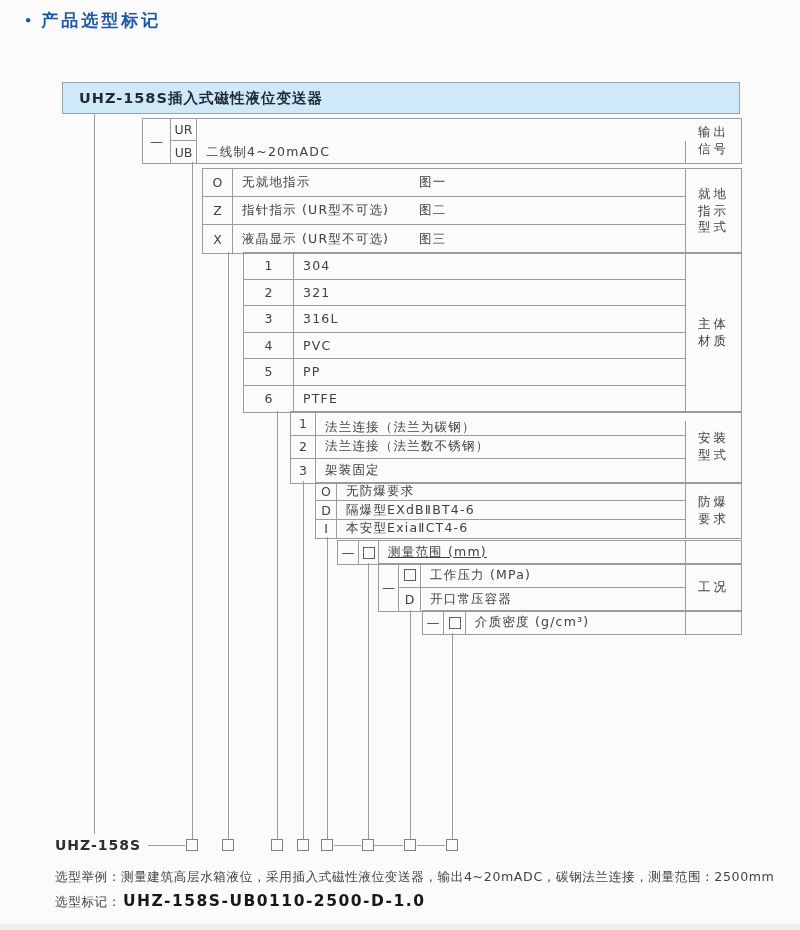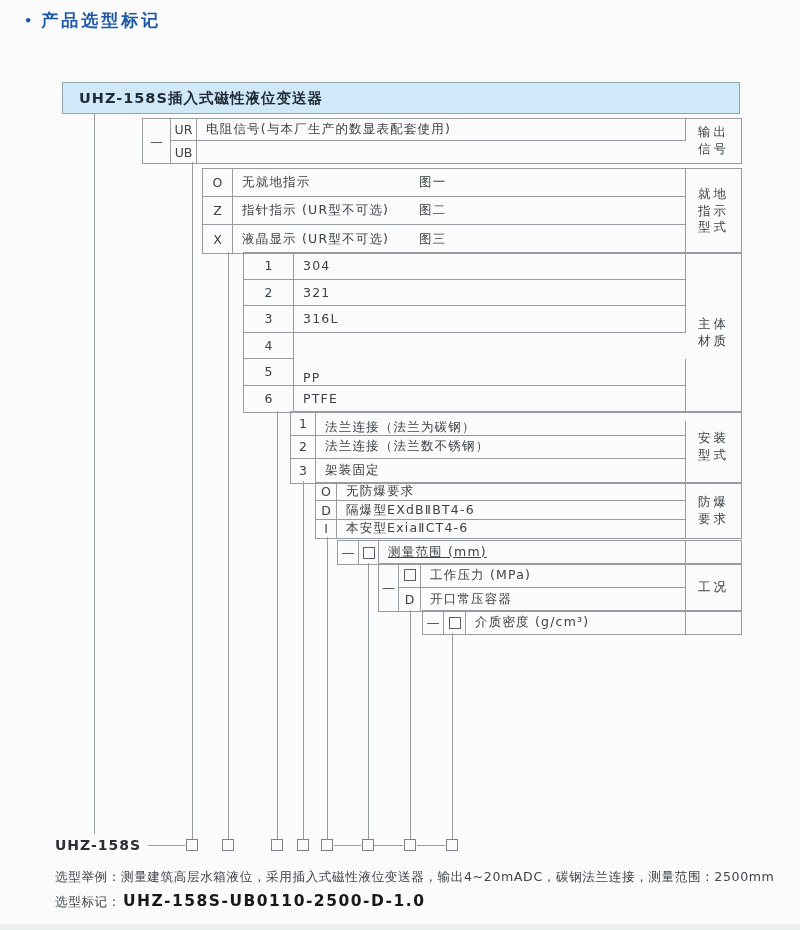--- a/index.html
+++ b/index.html
@@ -45,24 +45,24 @@
   </div>
 
   <div class="header-box">
     <span>UHZ-158S插入式磁性液位变送器</span>
   </div>
 
   <div id="diagram">
       <div class="group" style="left: 142px; top: 118px; width: 598px; grid-template-columns: 28px 26px 1fr 55px; grid-template-rows: repeat(2, 22px);">
         <div class="cell dash br" style="grid-area: 1 / 1 / span 2;">—</div>
         <div class="cell code br bb" style="grid-area: 1 / 2;">UR</div>
-        <div class="cell desc br bb" style="grid-area: 1 / 3;">
-          <span>电阻信号(与本厂生产的数显表配套使用)</span>
-        </div>
         <div class="cell code br" style="grid-area: 2 / 2;">UB</div>
+        <div class="cell desc br" style="grid-area: 2 / 3;">
+          <span>二线制4~20mADC</span>
+        </div>
         <div class="cell label" style="grid-area: 1 / 4 / span 2;">
           <div>输出</div>
           <div>信号</div>
         </div>
       </div>
       <div class="group" style="left: 202px; top: 168px; width: 538px; grid-template-columns: 30px 1fr 55px; grid-template-rows: repeat(3, 28px);">
         <div class="cell code br bb" style="grid-area: 1 / 1;">O</div>
         <div class="cell desc br bb" style="grid-area: 1 / 2;">
           <span>无就地指示</span>
           <span class="fig">图一</span>
@@ -90,22 +90,25 @@
         </div>
         <div class="cell code br bb" style="grid-area: 2 / 1;">2</div>
         <div class="cell desc br bb" style="grid-area: 2 / 2;">
           <span>321</span>
         </div>
         <div class="cell code br bb" style="grid-area: 3 / 1;">3</div>
         <div class="cell desc br bb" style="grid-area: 3 / 2;">
           <span>316L</span>
         </div>
         <div class="cell code br bb" style="grid-area: 4 / 1;">4</div>
+        <div class="cell desc br bb" style="grid-area: 4 / 2;">
+          <span>PVC</span>
+        </div>
         <div class="cell code br bb" style="grid-area: 5 / 1;">5</div>
-        <div class="cell desc br bb" style="grid-area: 5 / 2; align-items: flex-end;">
+        <div class="cell desc br bb" style="grid-area: 5 / 2;">
           <span>PP</span>
         </div>
         <div class="cell code br" style="grid-area: 6 / 1;">6</div>
         <div class="cell label" style="grid-area: 1 / 3 / span 6;">
           <div>主体</div>
           <div>材质</div>
         </div>
         <div class="cell desc br" style="grid-area: 6 / 2;">
           <span>PTFE</span>
         </div>

